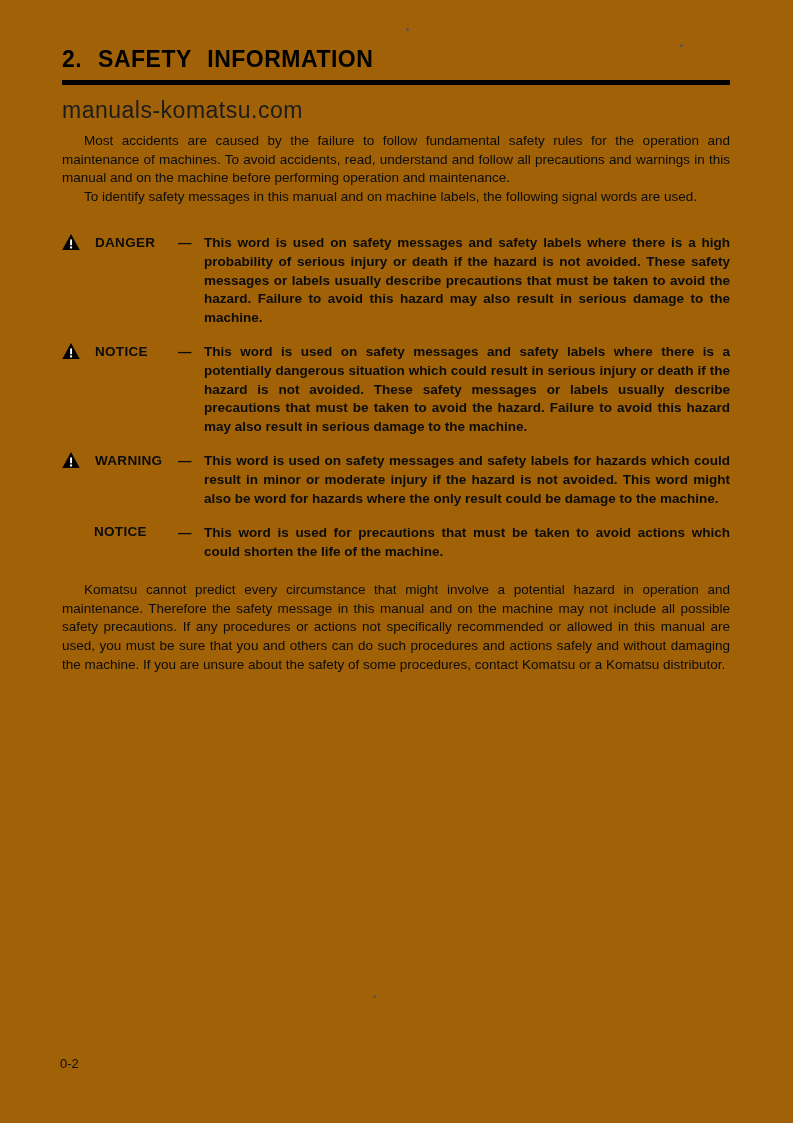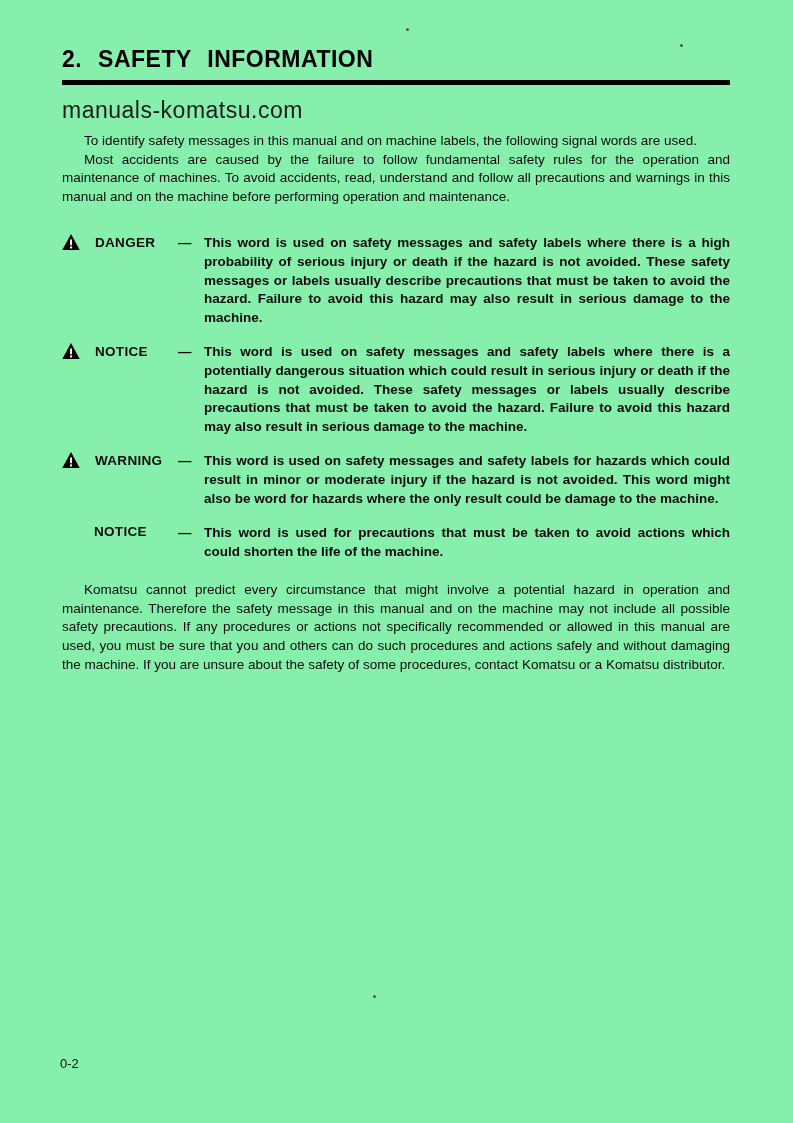--- a/index.html
+++ b/index.html
@@ -6,21 +6,21 @@
     margin: 0;
     padding: 0;
     background: #e8e8e8;
     font-family: "Liberation Sans", sans-serif;
   }
   .page {
     position: relative;
     width: 793px;
     height: 1123px;
     margin: 0 auto;
-    background: #86efac;
+    background: #a16207;
     color: #0b0b0b;
     overflow: hidden;
     box-sizing: border-box;
   }
   .content {
     position: absolute;
     left: 62px;
     top: 0;
     width: 668px;
   }
@@ -110,22 +110,22 @@
 <body>
 
 <div class="page">
   <div class="content">
 
     <div class="doc-title">2. SAFETY INFORMATION</div>
 
     <div class="watermark">manuals-komatsu.com</div>
 
     <div class="intro-block">
+      <p class="body-text indent">Most accidents are caused by the failure to follow fundamental safety rules for the operation and maintenance of machines. To avoid accidents, read, understand and follow all precautions and warnings in this manual and on the machine before performing operation and maintenance.</p>
       <p class="body-text indent">To identify safety messages in this manual and on machine labels, the following signal words are used.</p>
-      <p class="body-text indent">Most accidents are caused by the failure to follow fundamental safety rules for the operation and maintenance of machines. To avoid accidents, read, understand and follow all precautions and warnings in this manual and on the machine before performing operation and maintenance.</p>
     </div>
 
     <div class="signal-section">
 
       <div class="signal-row">
         <div class="signal-left">
           <span class="warn-icon">
             <svg width="18" height="16" viewBox="0 0 24 22">
               <path d="M12 0 L24 22 L0 22 Z" fill="#000"></path>
               <rect x="10.8" y="7.5" width="2.6" height="8" fill="#fff"></rect>

